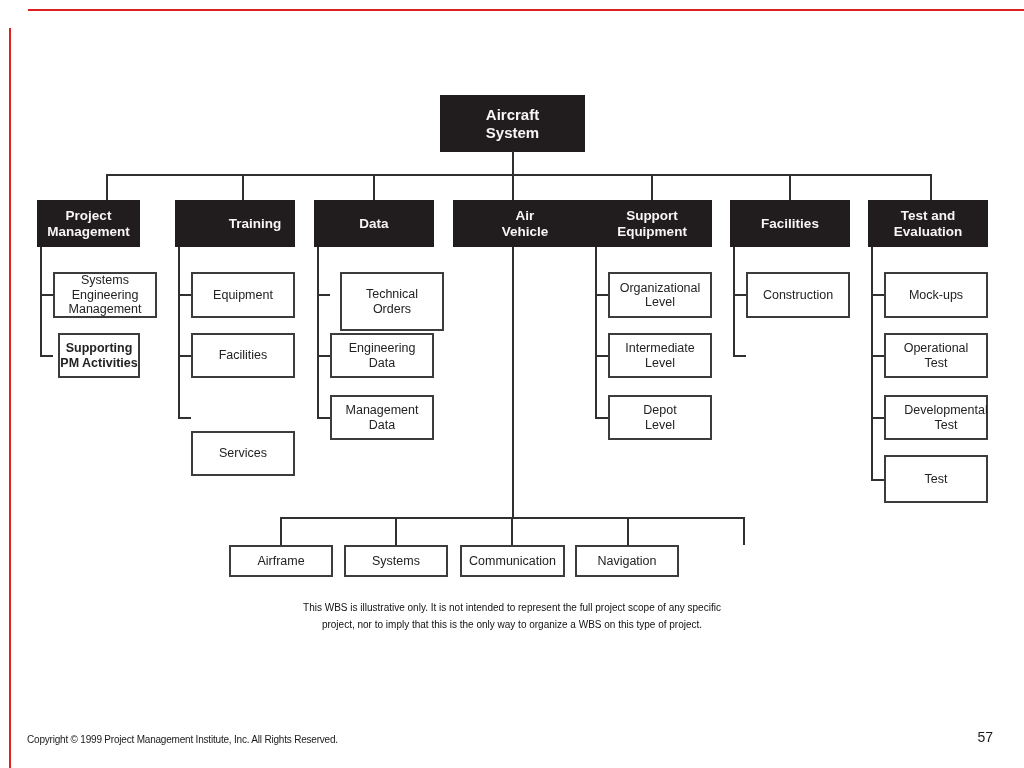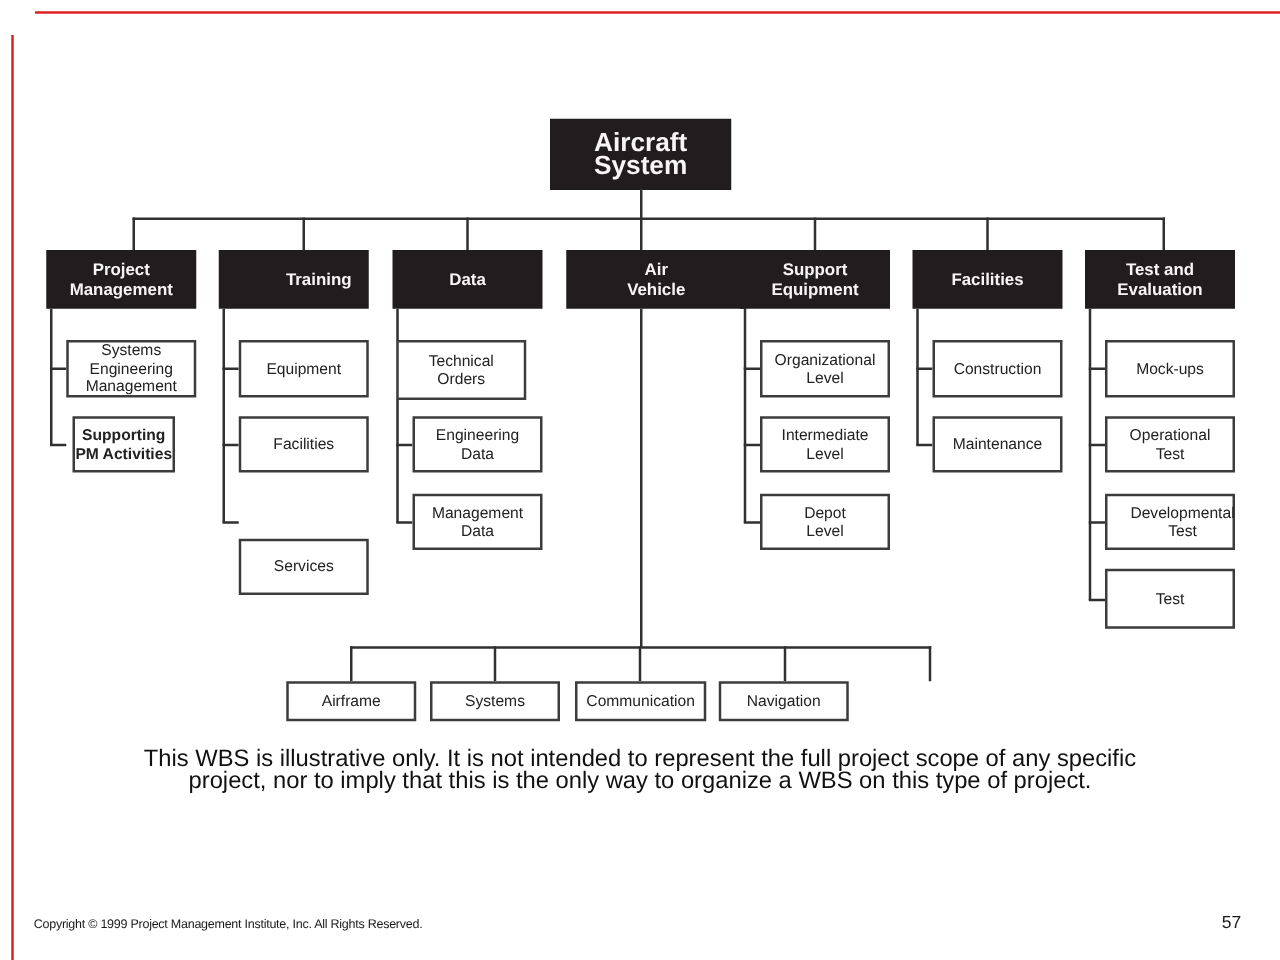--- a/index.html
+++ b/index.html
@@ -6,32 +6,32 @@
   .stage{
     position:relative;width:1024px;height:768px;background:#ffffff;overflow:hidden;
     font-family:"Liberation Sans","DejaVu Sans",sans-serif;
   }
   .bbox{
     position:absolute;box-sizing:border-box;background:#211d1e;color:#f7f5f5;
     font-weight:bold;font-size:13.5px;line-height:16px;
     display:flex;align-items:center;justify-content:center;text-align:center;
     white-space:pre-line;
   }
-  .bbox.root{font-size:21px;line-height:18px;}
+  .bbox.root{font-size:15px;line-height:18px;}
   .wbox{
     position:absolute;box-sizing:border-box;background:#ffffff;border:2px solid #3c3c3c;
     color:#222222;font-size:12.5px;line-height:14.5px;
     display:flex;align-items:center;justify-content:center;text-align:center;
     white-space:pre-line;
   }
   .ln{position:absolute;background:#303030;}
   .redln{position:absolute;background:#de2020;}
   .footnote{
     position:absolute;left:0;right:0;top:599px;text-align:center;
-    color:#111111;font-size:19px;line-height:17px;white-space:pre-line;
+    color:#111111;font-size:10px;line-height:17px;white-space:pre-line;
   }
   .copyright{
     position:absolute;left:27px;top:734px;color:#1a1a1a;
     font-size:10px;letter-spacing:-0.2px;
   }
   .pagenum{
     position:absolute;right:31px;top:729px;color:#1a1a1a;font-size:14px;text-align:center;
   }
 </style>
 </head>
@@ -48,21 +48,21 @@
   <div class="ln" style="left:512px;top:151px;width:2px;height:24px;"></div>
   <div class="ln" style="left:106px;top:174px;width:826px;height:2px;"></div>
   <div class="ln" style="left:106px;top:174px;width:2px;height:26px;"></div>
   <div class="ln" style="left:242px;top:174px;width:2px;height:26px;"></div>
   <div class="ln" style="left:373px;top:174px;width:2px;height:26px;"></div>
   <div class="ln" style="left:512px;top:174px;width:2px;height:26px;"></div>
   <div class="ln" style="left:651px;top:174px;width:2px;height:26px;"></div>
   <div class="ln" style="left:789px;top:174px;width:2px;height:26px;"></div>
   <div class="ln" style="left:930px;top:174px;width:2px;height:26px;"></div>
 
-  <div class="bbox" style="left:37px;top:200px;width:120px;height:47px;">Project
+  <div class="bbox" style="left:37px;top:200px;width:103px;height:47px;">Project
 Management</div>
   <div class="bbox" style="left:175px;top:200px;width:120px;height:47px;padding-left:40px;">Training</div>
   <div class="bbox" style="left:314px;top:200px;width:120px;height:47px;">Data</div>
   <div class="bbox" style="left:453px;top:200px;width:144px;height:47px;">Air
 Vehicle</div>
   <div class="bbox" style="left:592px;top:200px;width:120px;height:47px;">Support
 Equipment</div>
   <div class="bbox" style="left:730px;top:200px;width:120px;height:47px;">Facilities</div>
   <div class="bbox" style="left:868px;top:200px;width:120px;height:47px;">Test and
 Evaluation</div>
@@ -81,21 +81,21 @@
   <div class="ln" style="left:178px;top:355px;width:13px;height:2px;"></div>
   <div class="ln" style="left:178px;top:417px;width:13px;height:2px;"></div>
   <div class="wbox" style="left:191px;top:272px;width:104px;height:46px;">Equipment</div>
   <div class="wbox" style="left:191px;top:333px;width:104px;height:45px;">Facilities</div>
   <div class="wbox" style="left:191px;top:395px;width:104px;height:45px;margin-top:36px;">Services</div>
 
   <div class="ln" style="left:317px;top:247px;width:2px;height:171px;"></div>
   <div class="ln" style="left:317px;top:294px;width:13px;height:2px;"></div>
   <div class="ln" style="left:317px;top:355px;width:13px;height:2px;"></div>
   <div class="ln" style="left:317px;top:417px;width:13px;height:2px;"></div>
-  <div class="wbox" style="left:317px;top:272px;width:104px;height:48px;">Technical
+  <div class="wbox" style="left:340px;top:272px;width:104px;height:59px;">Technical
 Orders</div>
   <div class="wbox" style="left:330px;top:333px;width:104px;height:45px;">Engineering
 Data</div>
   <div class="wbox" style="left:330px;top:395px;width:104px;height:45px;">Management
 Data</div>
 
   <div class="ln" style="left:595px;top:247px;width:2px;height:171px;"></div>
   <div class="ln" style="left:595px;top:294px;width:13px;height:2px;"></div>
   <div class="ln" style="left:595px;top:355px;width:13px;height:2px;"></div>
   <div class="ln" style="left:595px;top:417px;width:13px;height:2px;"></div>
@@ -103,21 +103,20 @@
 Level</div>
   <div class="wbox" style="left:608px;top:333px;width:104px;height:45px;">Intermediate
 Level</div>
   <div class="wbox" style="left:608px;top:395px;width:104px;height:45px;">Depot
 Level</div>
 
   <div class="ln" style="left:733px;top:247px;width:2px;height:109px;"></div>
   <div class="ln" style="left:733px;top:294px;width:13px;height:2px;"></div>
   <div class="ln" style="left:733px;top:355px;width:13px;height:2px;"></div>
   <div class="wbox" style="left:746px;top:272px;width:104px;height:46px;">Construction</div>
-  <div class="wbox" style="left:746px;top:333px;width:104px;height:45px;">Maintenance</div>
 
   <div class="ln" style="left:871px;top:247px;width:2px;height:233px;"></div>
   <div class="ln" style="left:871px;top:294px;width:13px;height:2px;"></div>
   <div class="ln" style="left:871px;top:355px;width:13px;height:2px;"></div>
   <div class="ln" style="left:871px;top:417px;width:13px;height:2px;"></div>
   <div class="ln" style="left:871px;top:479px;width:13px;height:2px;"></div>
   <div class="wbox" style="left:884px;top:272px;width:104px;height:46px;">Mock-ups</div>
   <div class="wbox" style="left:884px;top:333px;width:104px;height:45px;">Operational
 Test</div>
   <div class="wbox" style="left:884px;top:395px;width:104px;height:45px;padding-left:20px;">Developmental

